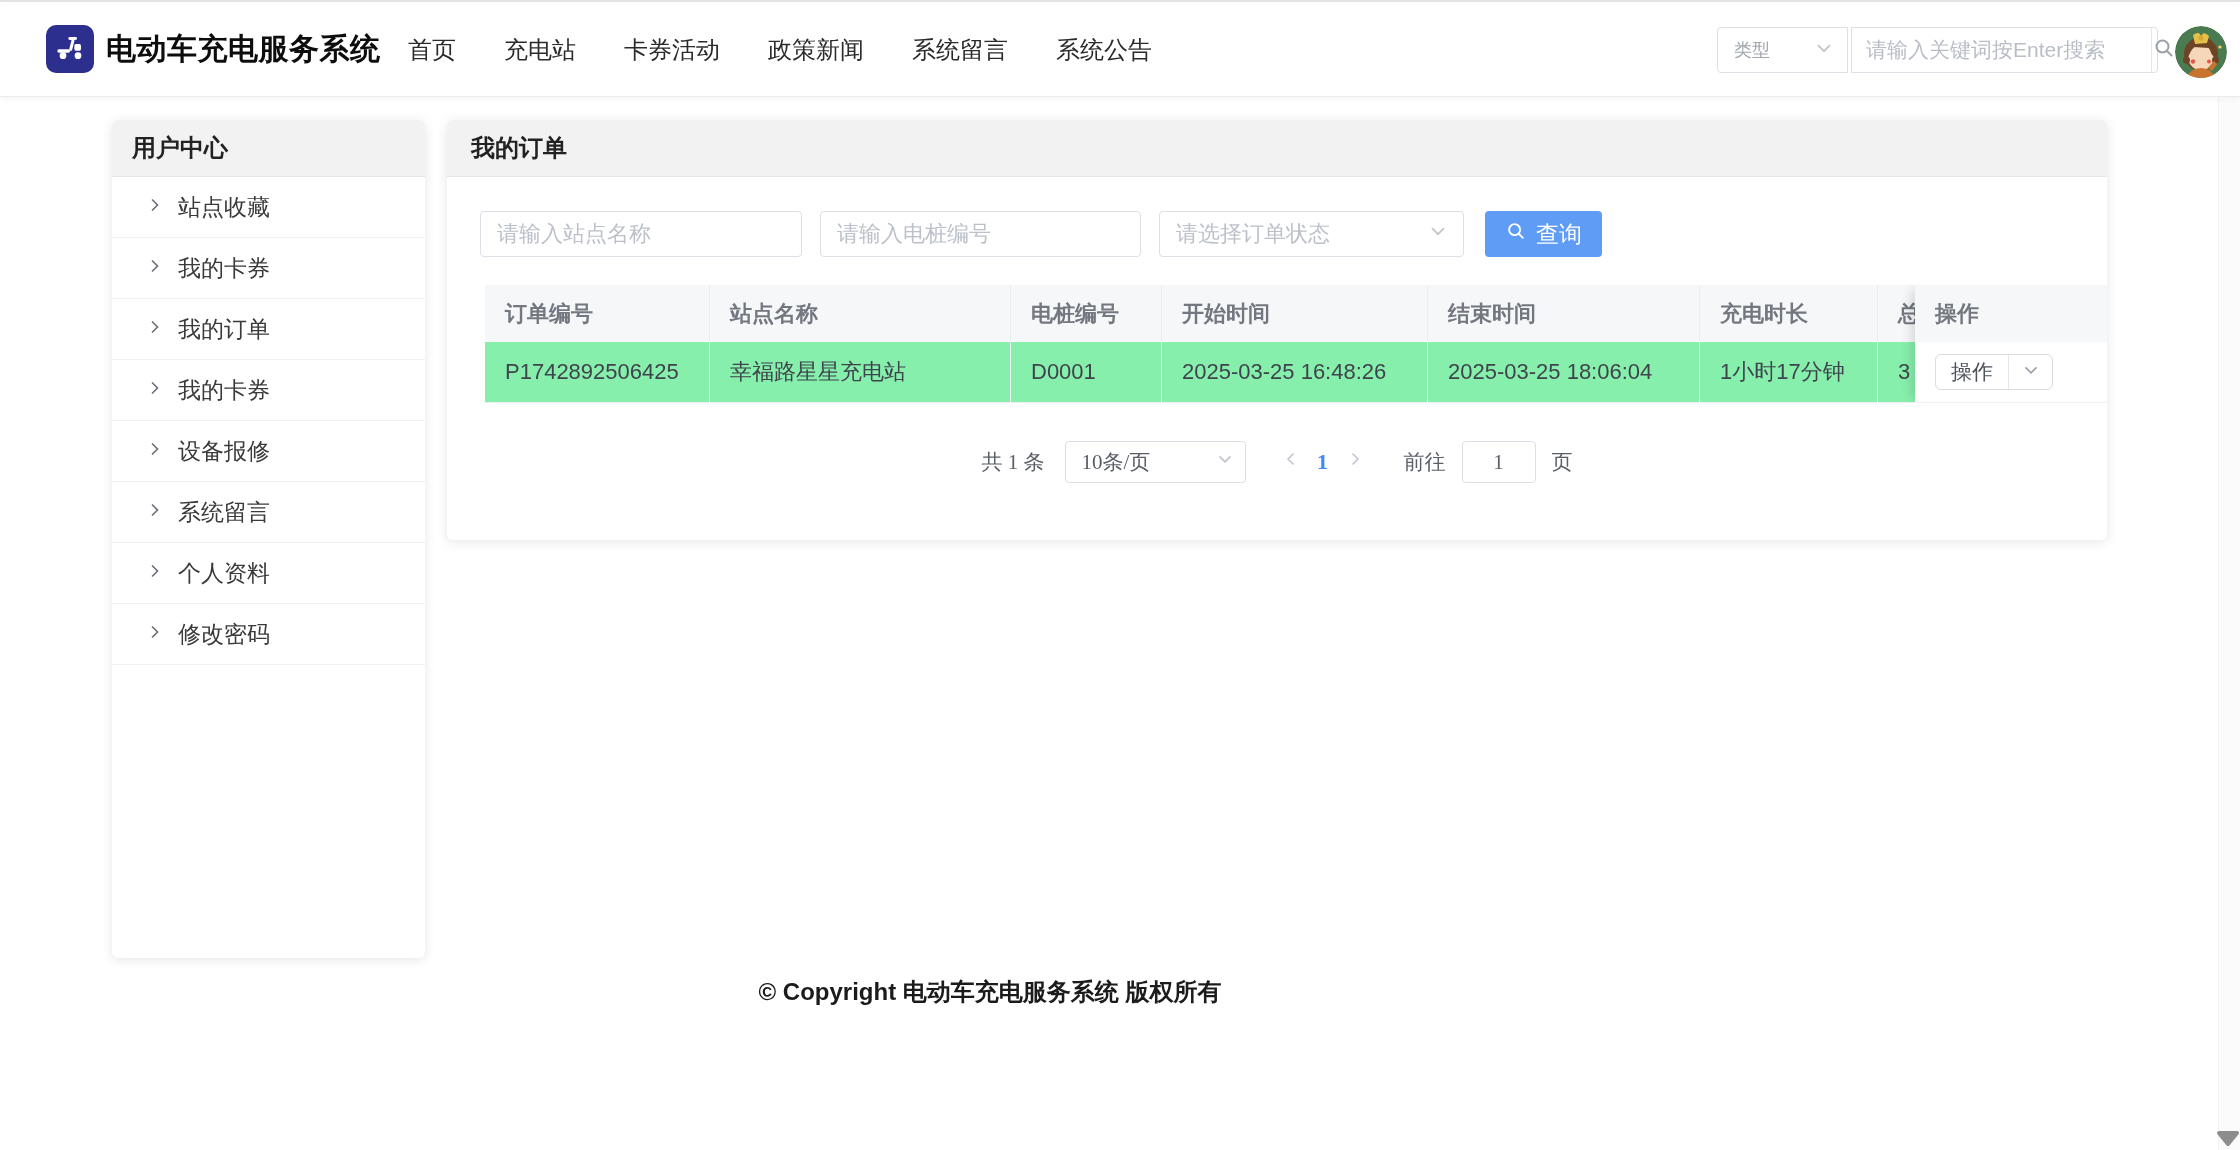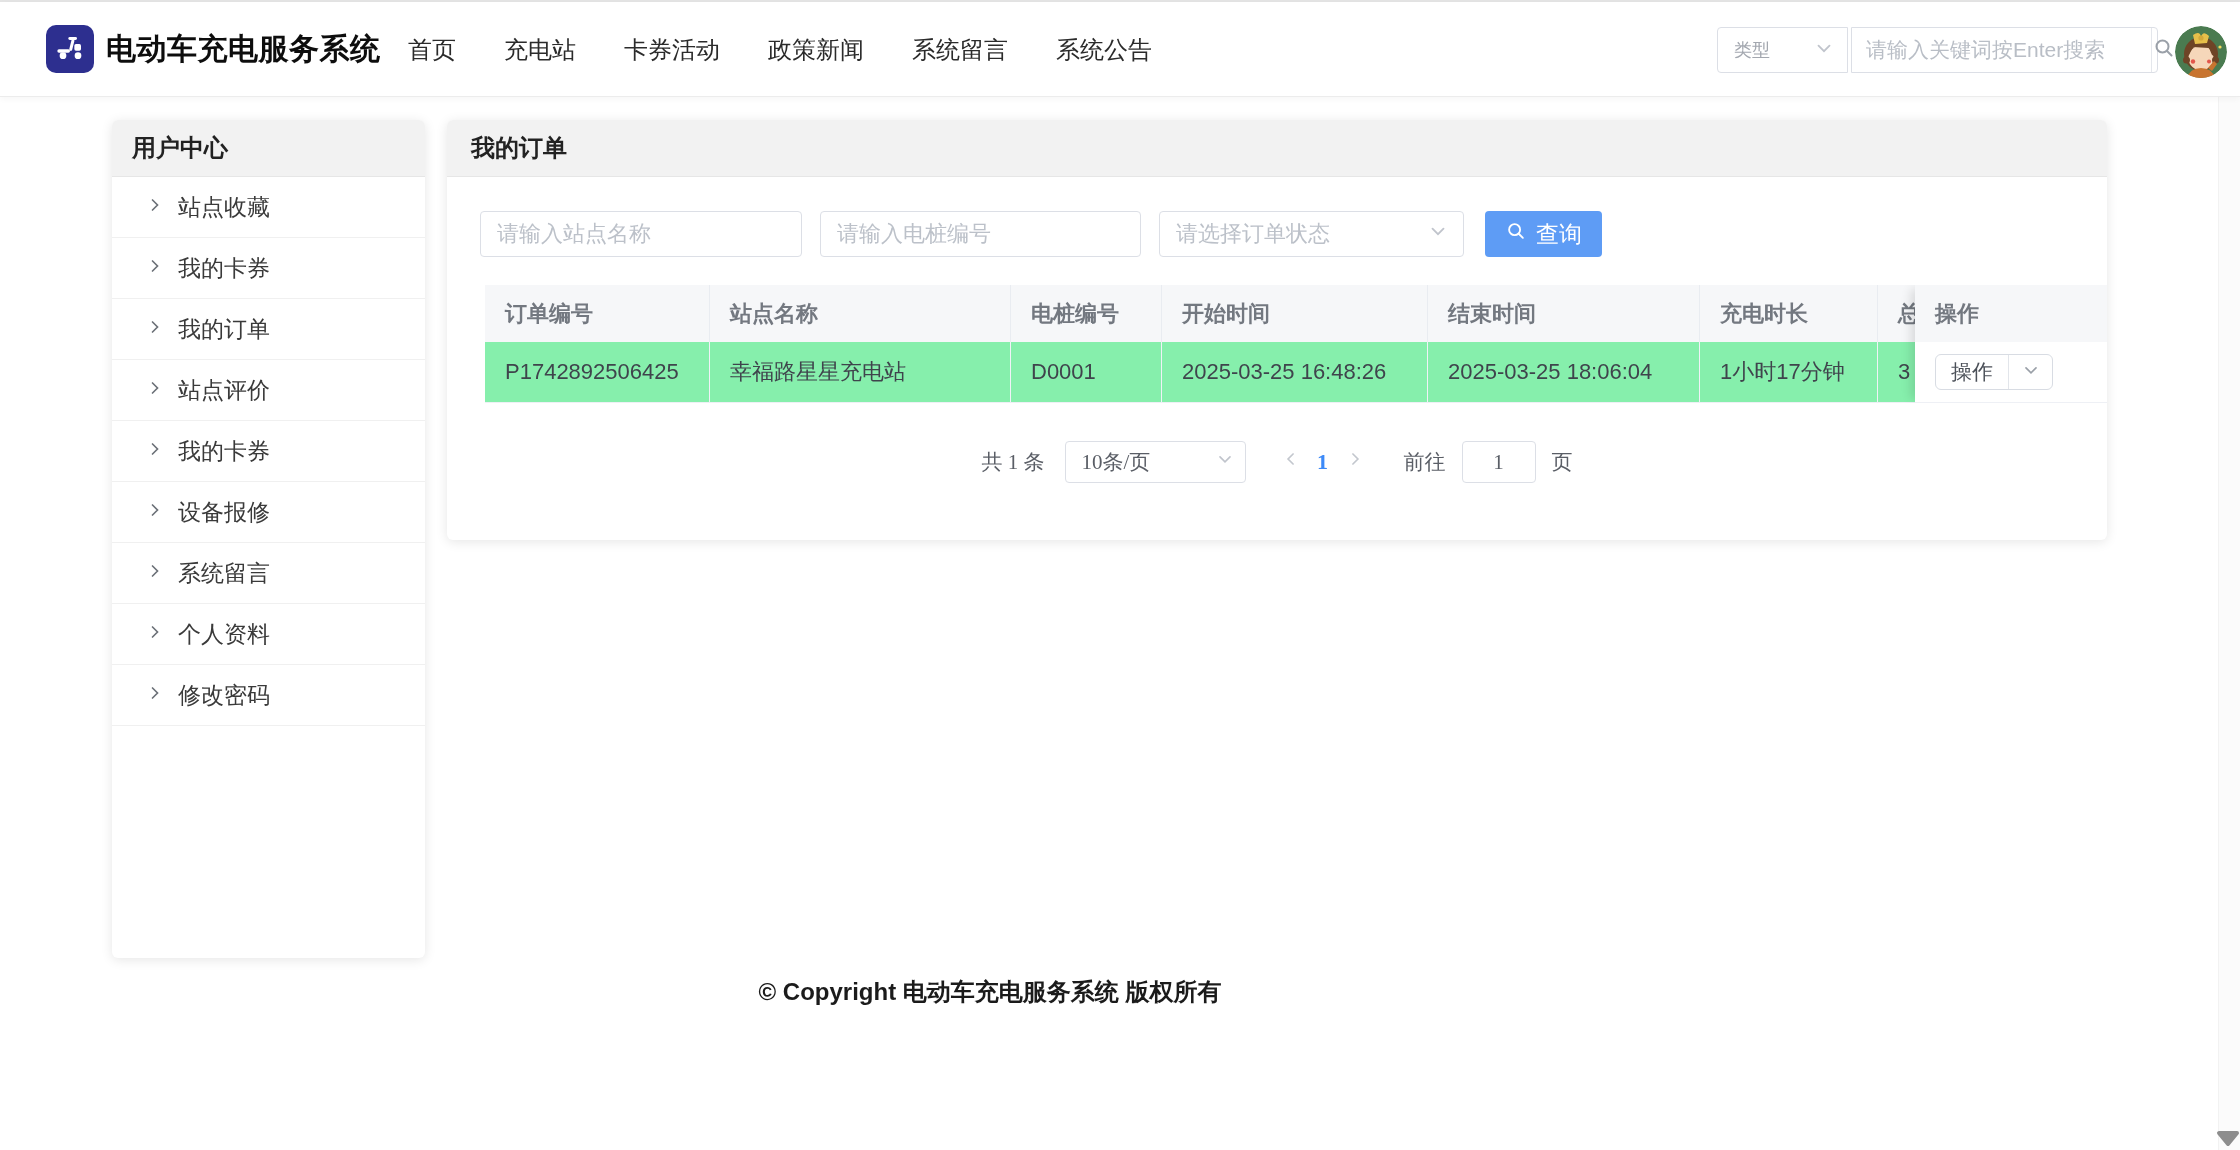--- a/index.html
+++ b/index.html
@@ -190,26 +190,20 @@
   <div class="side-item">
     <span><svg width="20" height="20" viewBox="0 0 24 24">
           <polyline points="9,6 15,12 9,18" fill="none" stroke="#6b7077" stroke-width="2" stroke-linecap="round"></polyline>
         </svg></span>
     <span>我的订单</span>
   </div>
   <div class="side-item">
     <span><svg width="20" height="20" viewBox="0 0 24 24">
           <polyline points="9,6 15,12 9,18" fill="none" stroke="#6b7077" stroke-width="2" stroke-linecap="round"></polyline>
         </svg></span>
-    <span>站点评价</span>
-  </div>
-  <div class="side-item">
-    <span><svg width="20" height="20" viewBox="0 0 24 24">
-          <polyline points="9,6 15,12 9,18" fill="none" stroke="#6b7077" stroke-width="2" stroke-linecap="round"></polyline>
-        </svg></span>
     <span>我的卡券</span>
   </div>
   <div class="side-item">
     <span><svg width="20" height="20" viewBox="0 0 24 24">
           <polyline points="9,6 15,12 9,18" fill="none" stroke="#6b7077" stroke-width="2" stroke-linecap="round"></polyline>
         </svg></span>
     <span>设备报修</span>
   </div>
   <div class="side-item">
     <span><svg width="20" height="20" viewBox="0 0 24 24">

